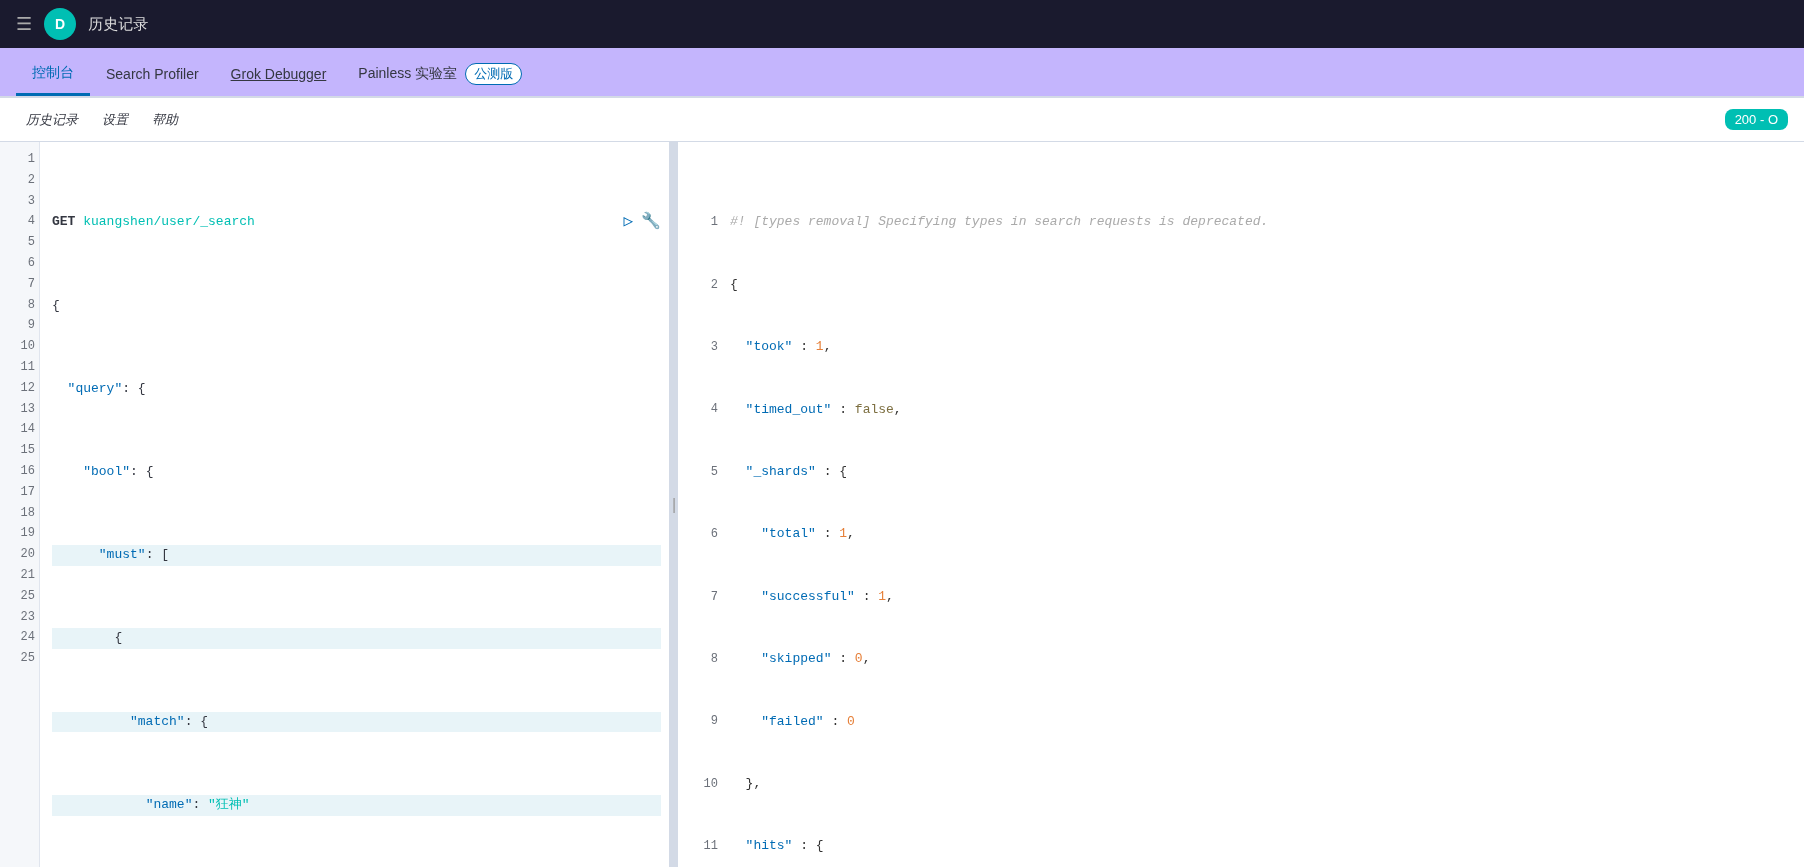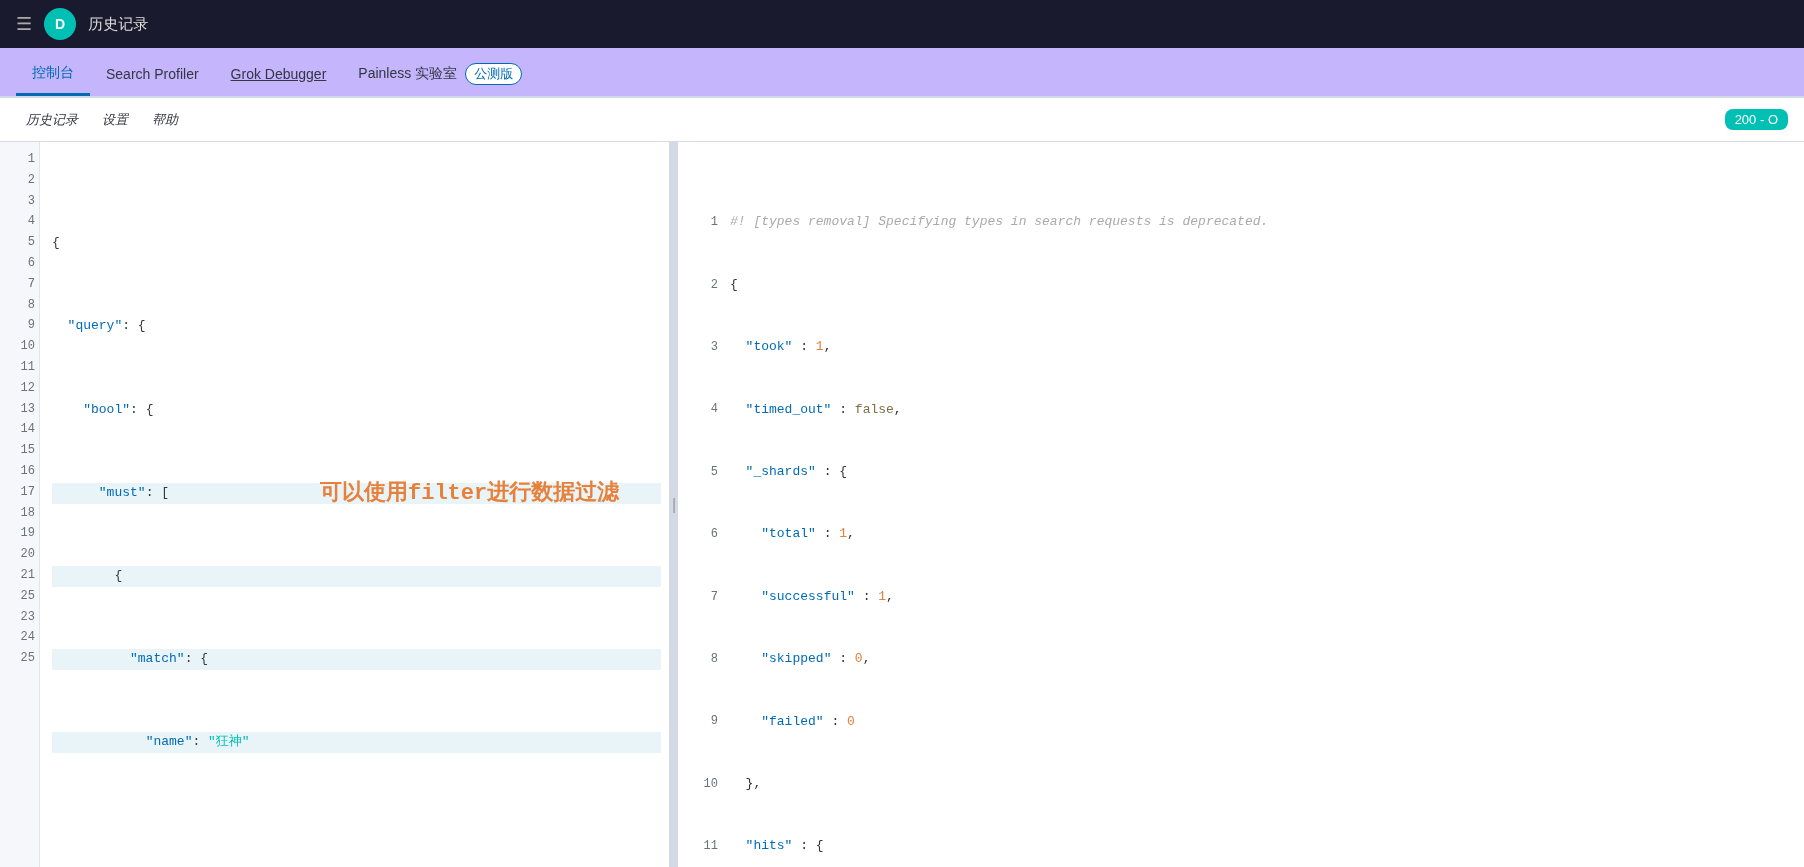--- a/index.html
+++ b/index.html
@@ -196,20 +196,27 @@
           <div>19</div>
           <div>20</div>
         <div>21</div>
           <div>25</div>
           <div>23</div>
           <div>24</div>
           <div>25</div>
       </div>
       <div class="code-content">
         
+        <div class="line" style="display:flex;align-items:center;">
+          <span><span class="c-method">GET</span> <span class="c-path">kuangshen/user/_search</span></span>
+          <span class="line-actions">
+            <span class="action-icon">▷</span>
+            <span class="action-icon">🔧</span>
+          </span>
+        </div>
         
         <div class="line"><span class="c-kw">{</span></div>
         
         <div class="line"><span>  <span class="c-key">"query"</span>: {</span></div>
         
         <div class="line"><span>    <span class="c-key">"bool"</span>: {</span></div>
         
         <div class="line highlighted"><span>      <span class="c-key">"must"</span>: [</span></div>
         
         <div class="line highlighted"><span>        {</span></div>
@@ -247,21 +254,20 @@
         
         
         
         
         
         
         
       </div>
     </div>
 
-    <div class="annotation">可以使用filter进行数据过滤</div>
   </div>
 
   <div class="resizer">|</div>
 
   <div class="response-panel">
     <div class="response-code">
       
       <div class="resp-line">
         <span class="resp-line-num">1</span>
         <span class="resp-content c-comment">#! [types removal] Specifying types in search requests is deprecated.</span>

